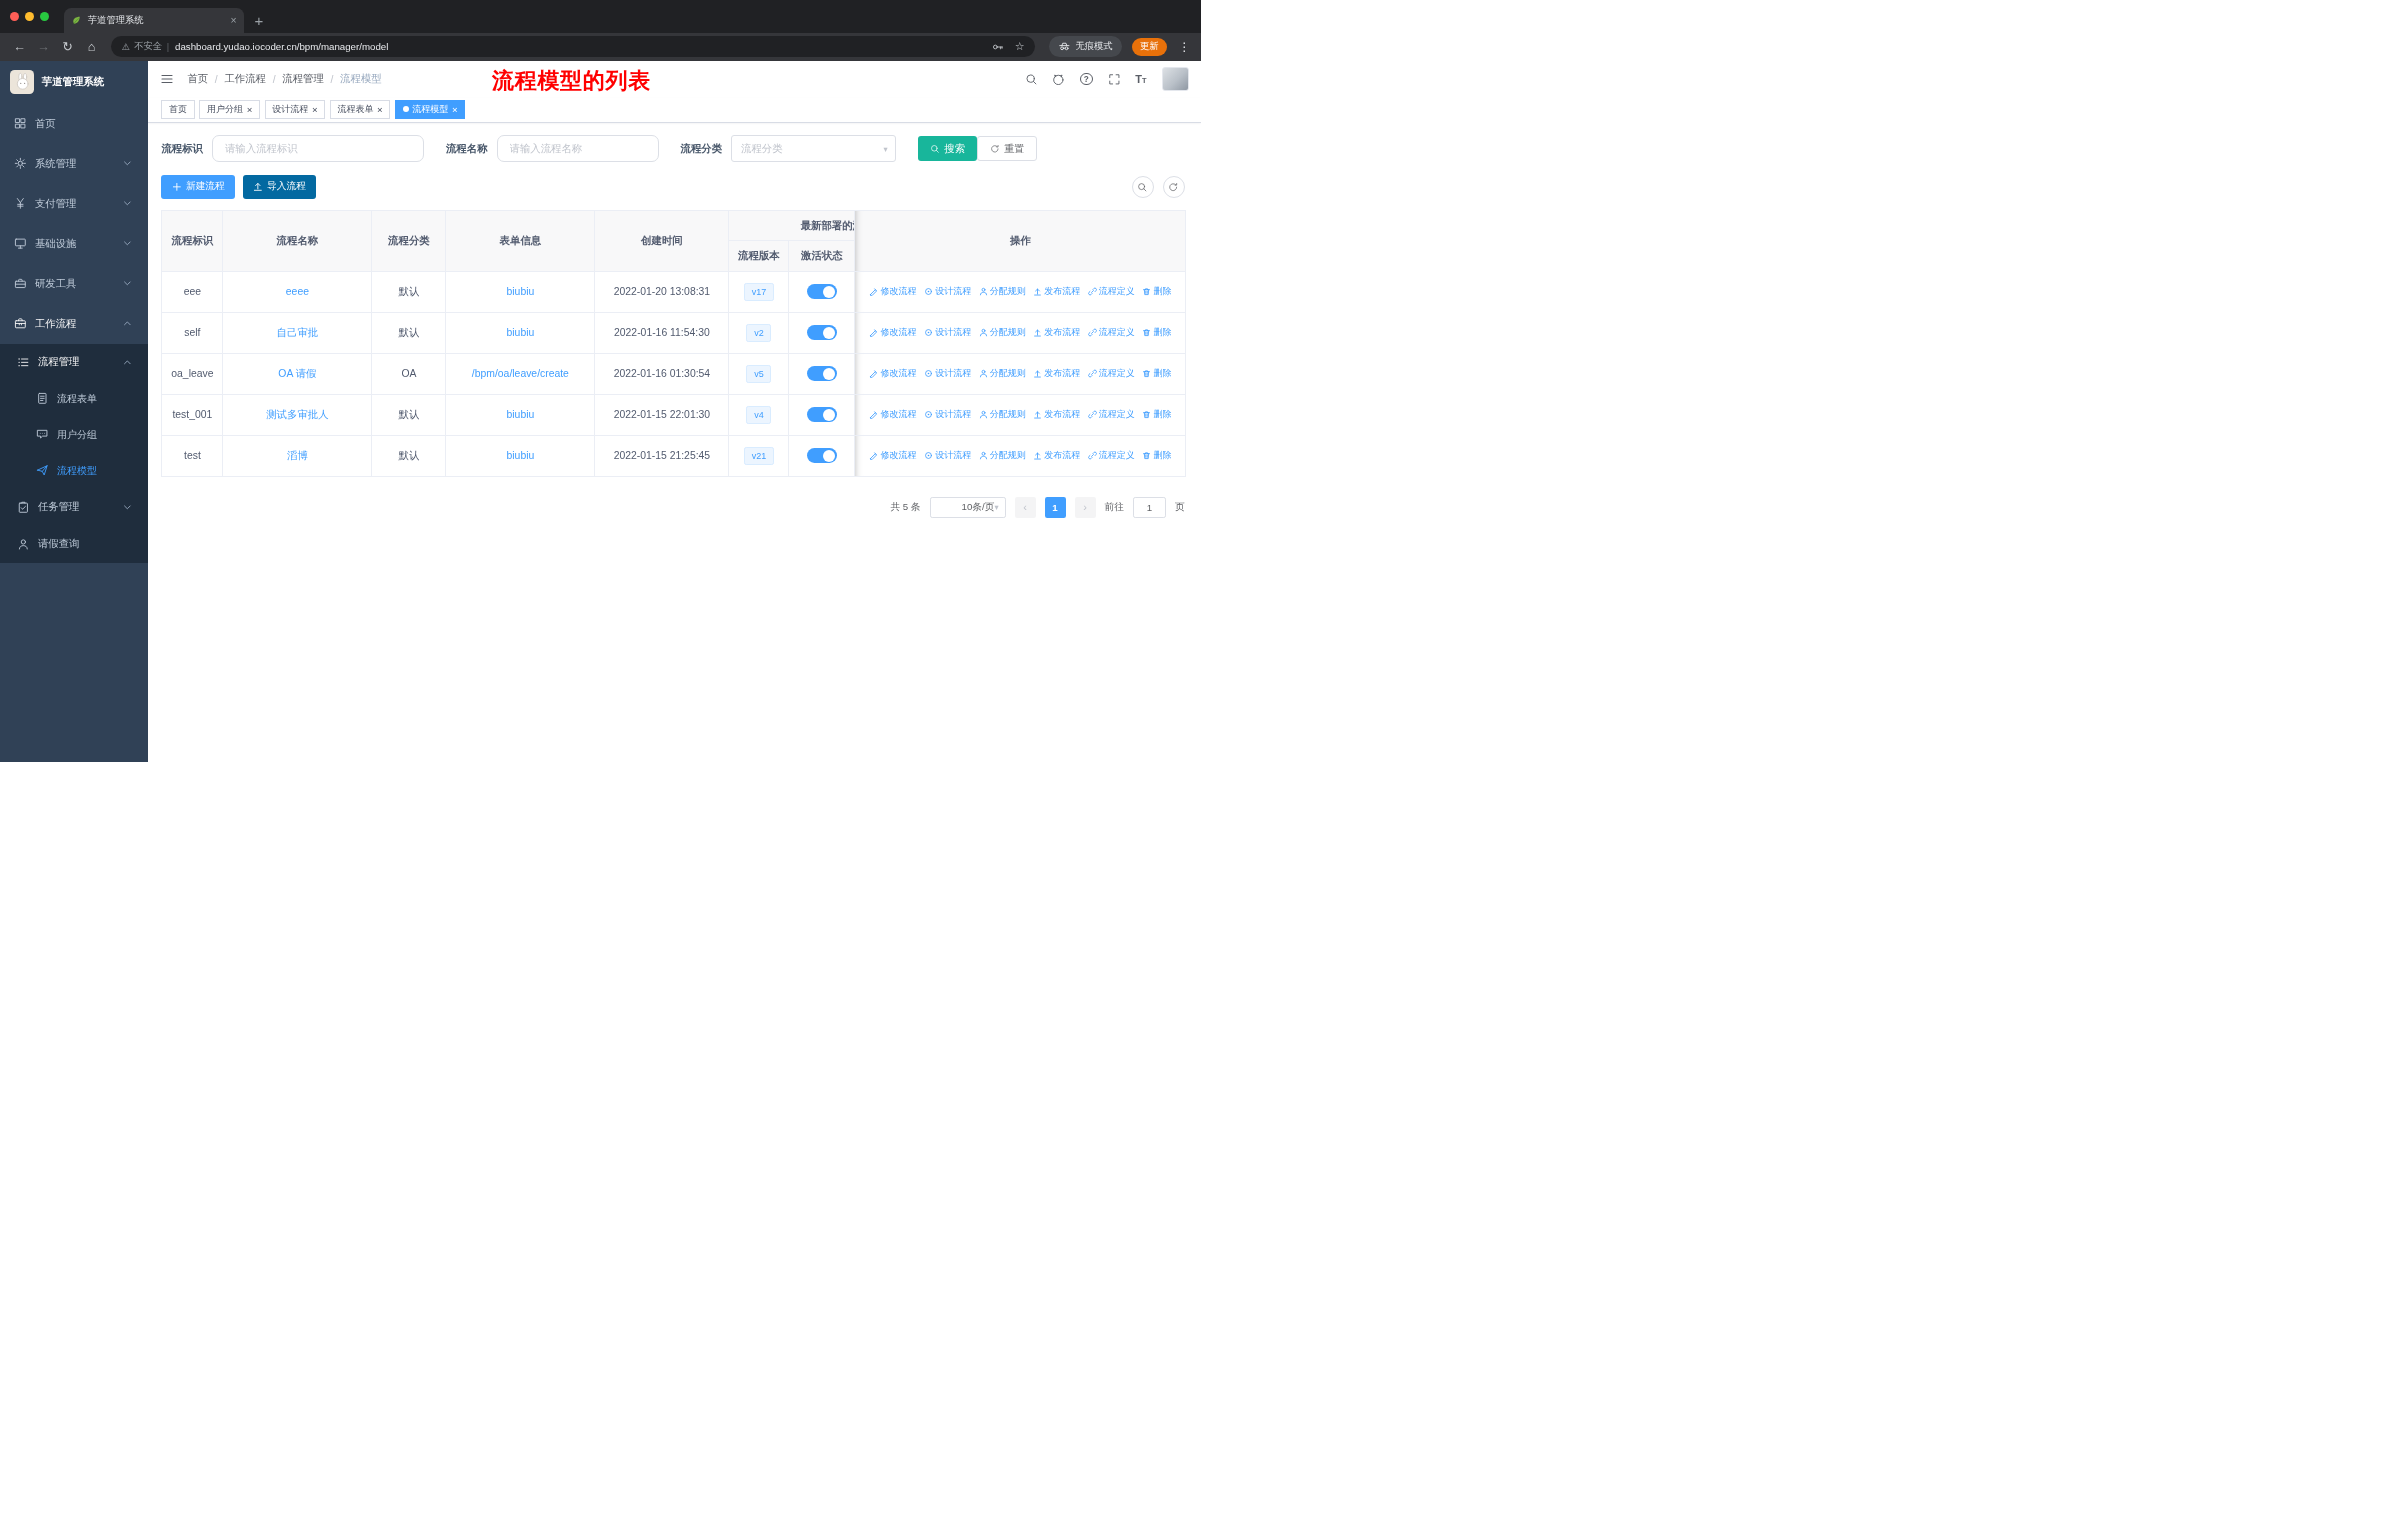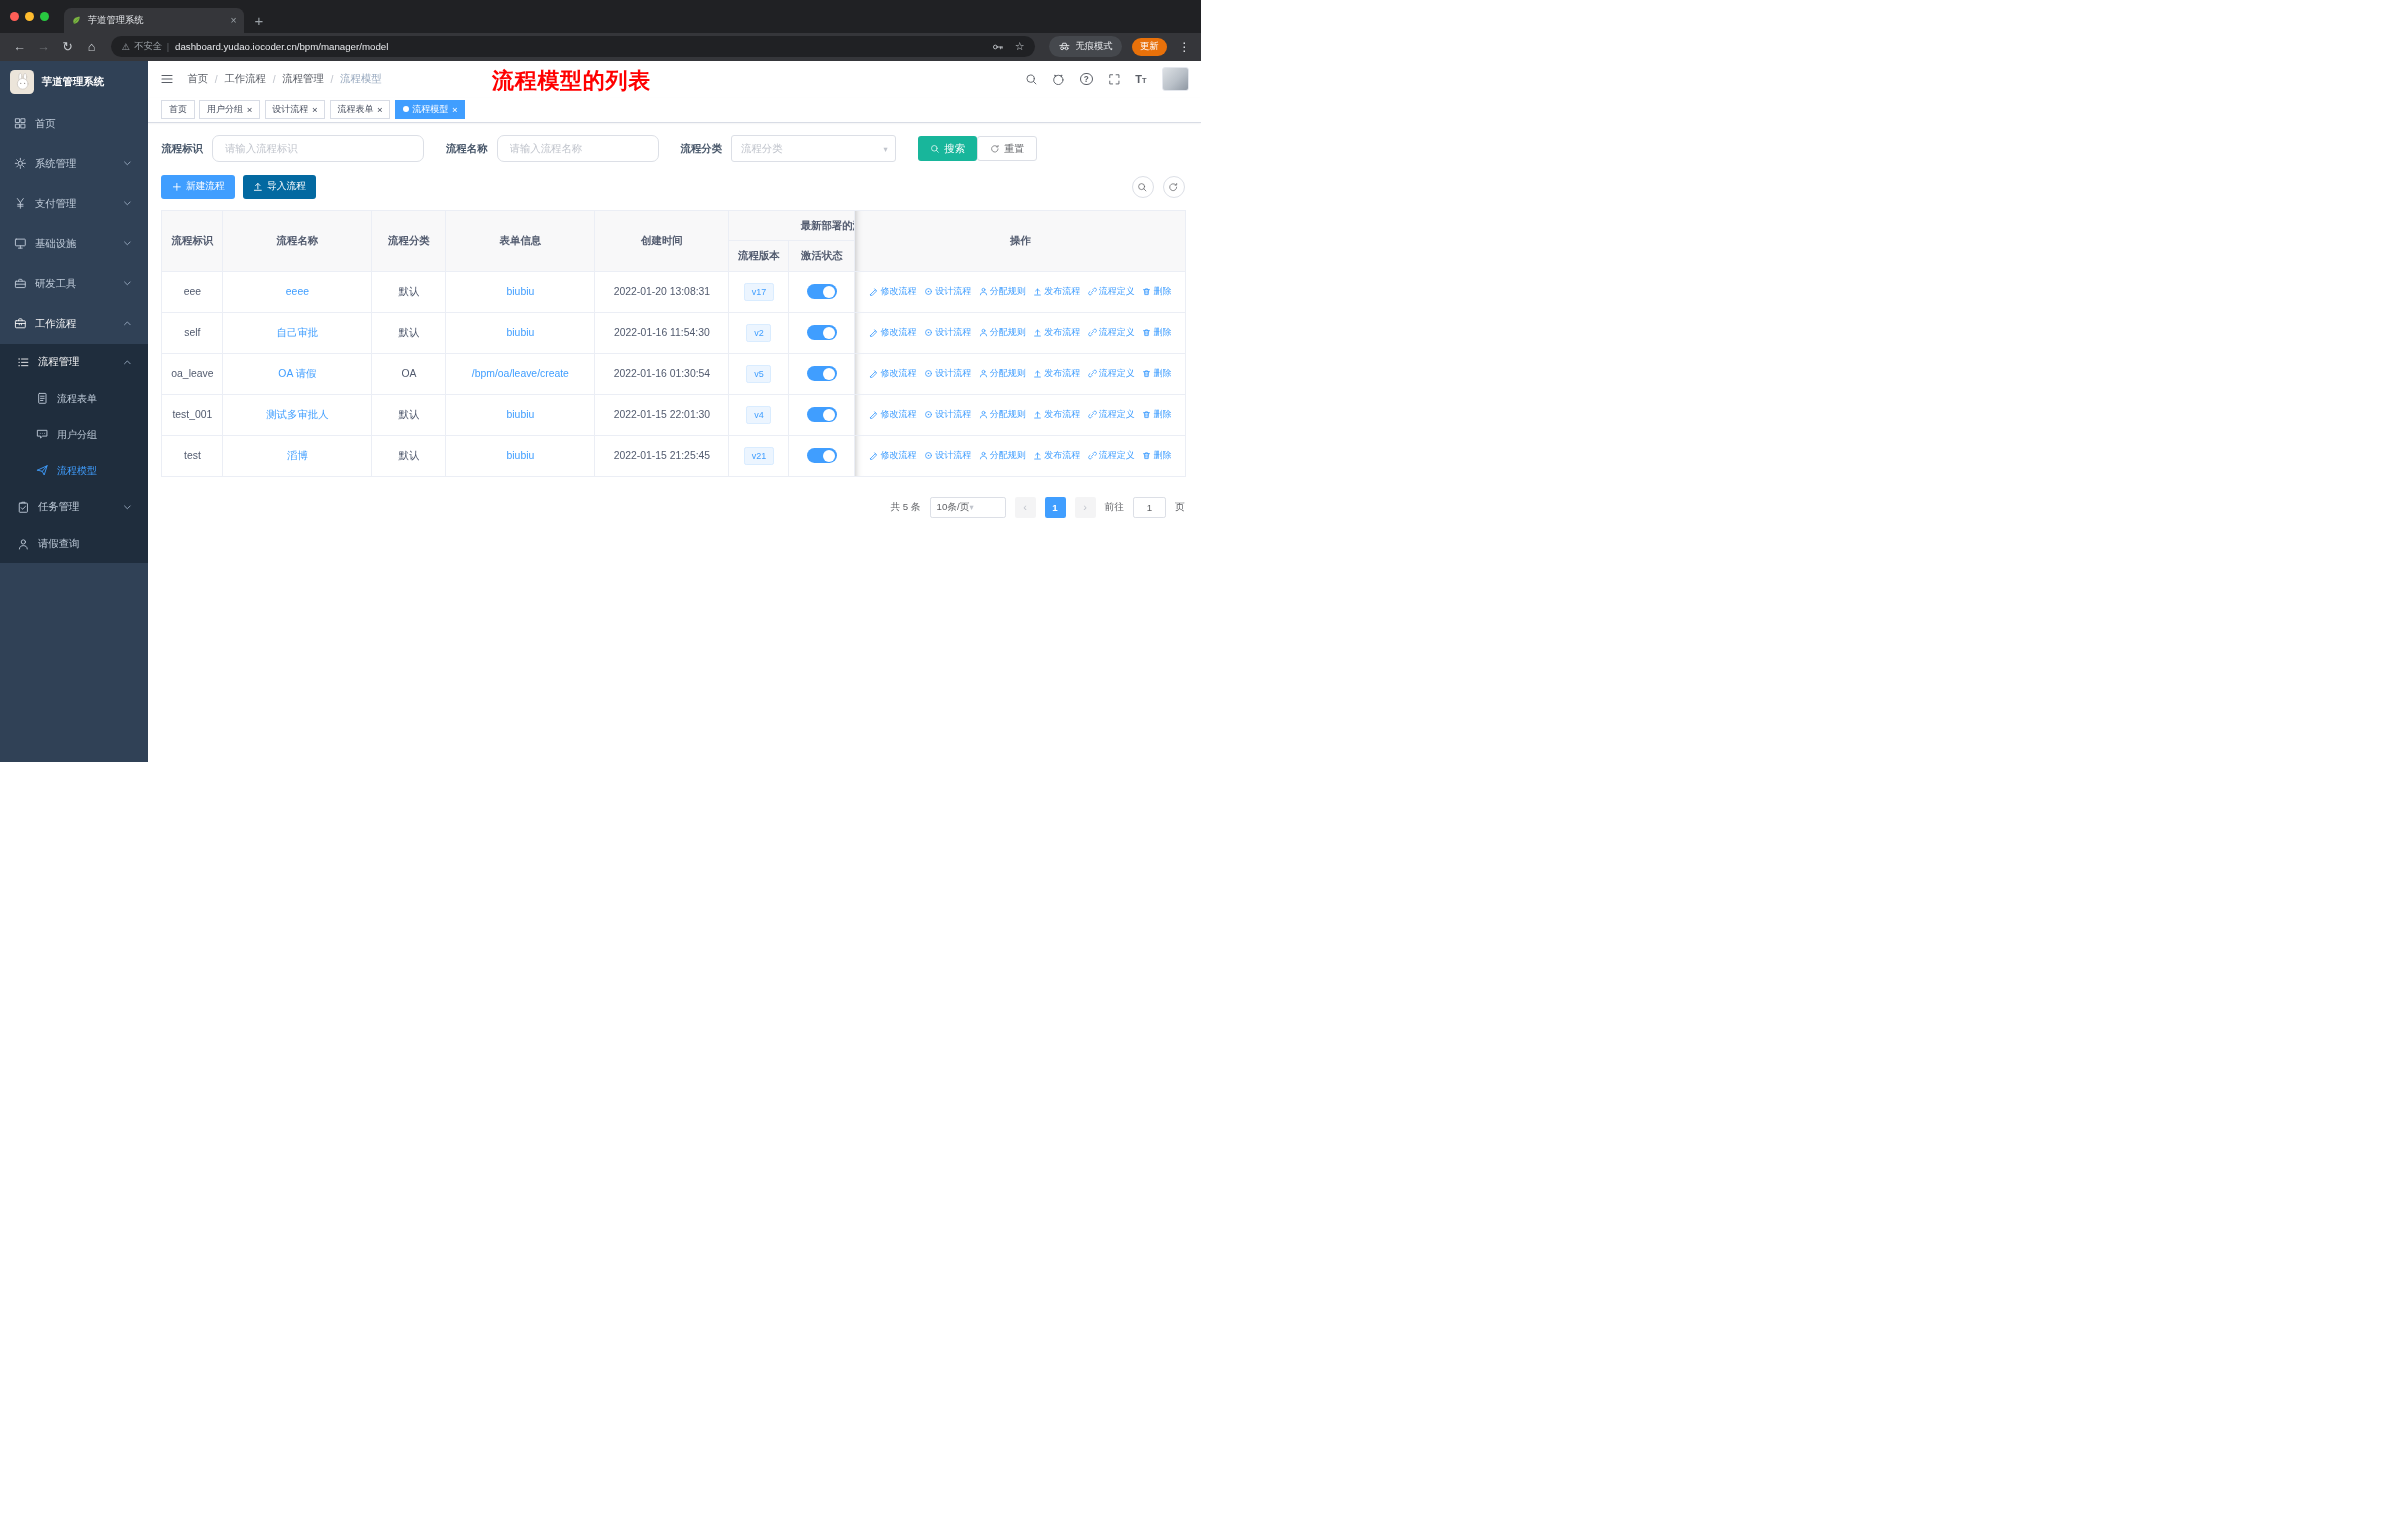--- a/index.html
+++ b/index.html
@@ -95,21 +95,21 @@
   .switch{display:inline-block;width:30px;height:15px;border-radius:7.4px;background:#409eff;position:relative;vertical-align:middle;cursor:pointer}
   .switch .knob{position:absolute;right:1.5px;top:1.5px;width:12px;height:12px;border-radius:50%;background:#fff}
   .fixed-col{box-shadow:inset 7.4px 0 7.4px -7.4px rgba(0,0,0,.28)}
   td.fixed-col{padding:0 1.5px}
   .group-th{position:relative}
   .group-label{position:absolute;left:57%;top:50%;transform:translateY(-50%);white-space:nowrap}
   .alink{color:#409eff;font-size:9px;display:inline-flex;align-items:center;gap:2.2px;margin:0 3.7px;text-decoration:none;cursor:pointer;white-space:nowrap;vertical-align:middle}
   .alink svg{width:9px;height:9px}
 
   .pagination{display:flex;align-items:center;justify-content:flex-end;gap:9px;margin-top:20px;font-size:9.7px;color:#606266}
-  .pg-select{width:76px;height:21px;border:0.7px solid #dcdfe6;border-radius:2.2px;display:flex;align-items:center;justify-content:flex-start;padding:0 6px;background:#fff;cursor:pointer}
+  .pg-select{width:76px;height:21px;border:0.7px solid #dcdfe6;border-radius:2.2px;display:flex;align-items:center;justify-content:flex-end;padding:0 6px;background:#fff;cursor:pointer}
   .pg-caret{color:#c0c4cc;font-size:8.2px}
   .pg-btn{width:21px;height:21px;background:#f4f4f5;border-radius:2.2px;display:flex;align-items:center;justify-content:center;color:#c0c4cc;font-size:11px;cursor:pointer}
   .pg-cur{background:#409eff;color:#fff;font-weight:700;font-size:9.7px}
   .pg-input{width:33px;height:21px;border:0.7px solid #dcdfe6;border-radius:2.2px;text-align:center;font-size:9.7px;color:#606266;outline:none}
 </style>
 </head>
 <body>
 
 <svg width="0" height="0" style="position:absolute">
   <symbol id="i-grid" viewBox="0 0 18 18">

